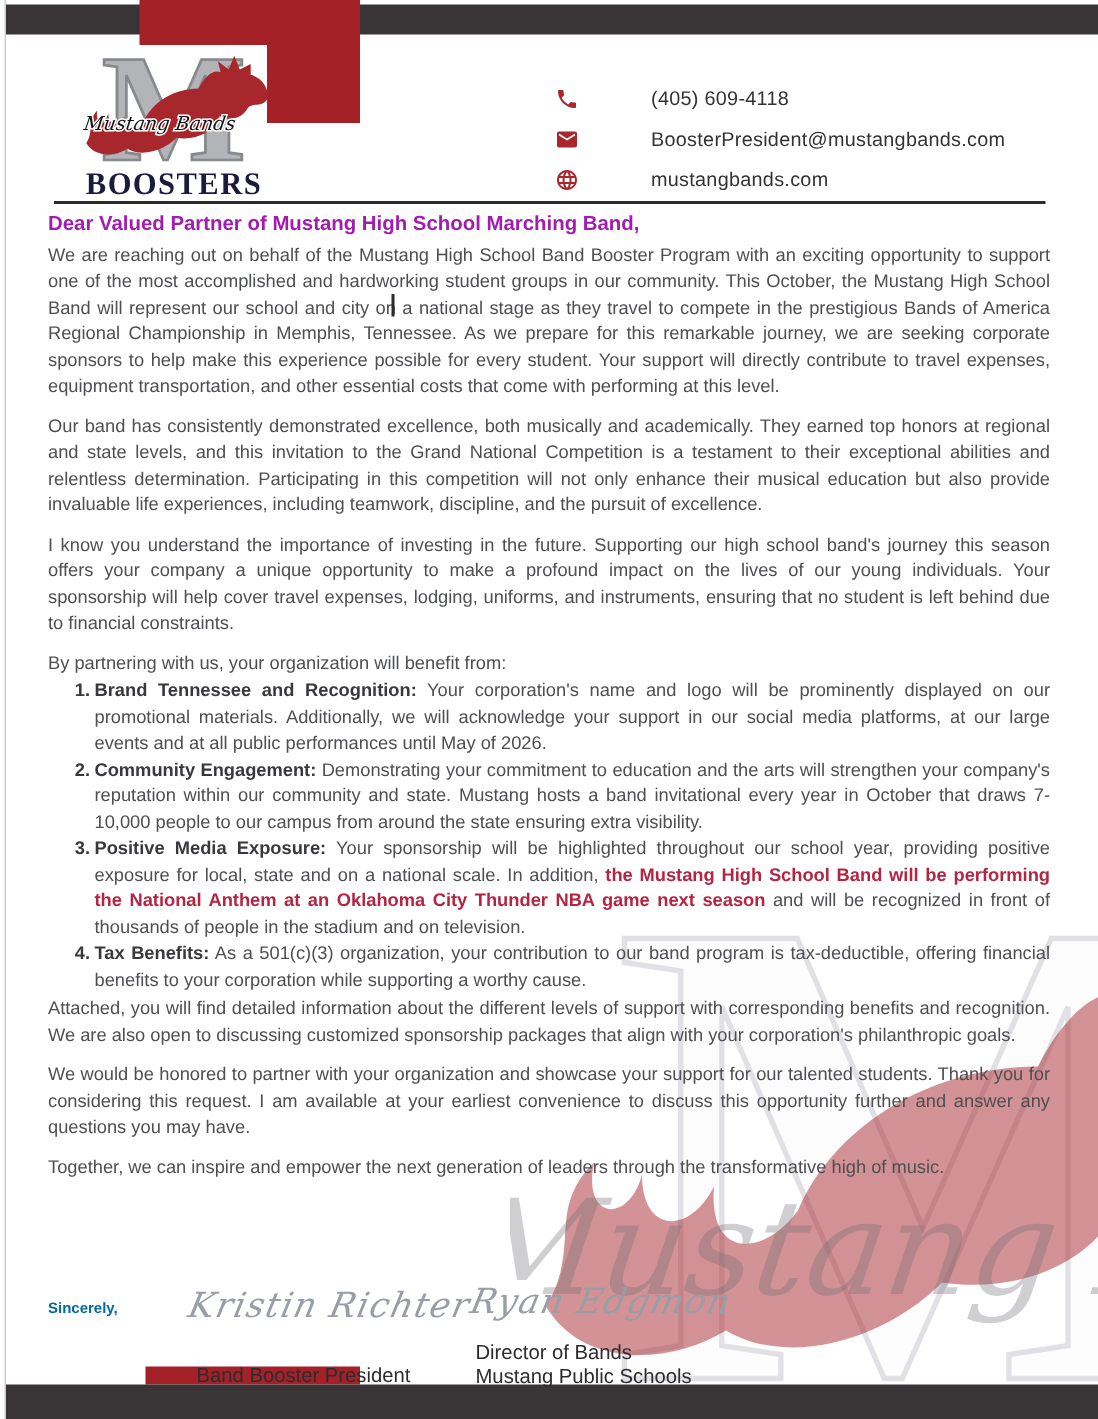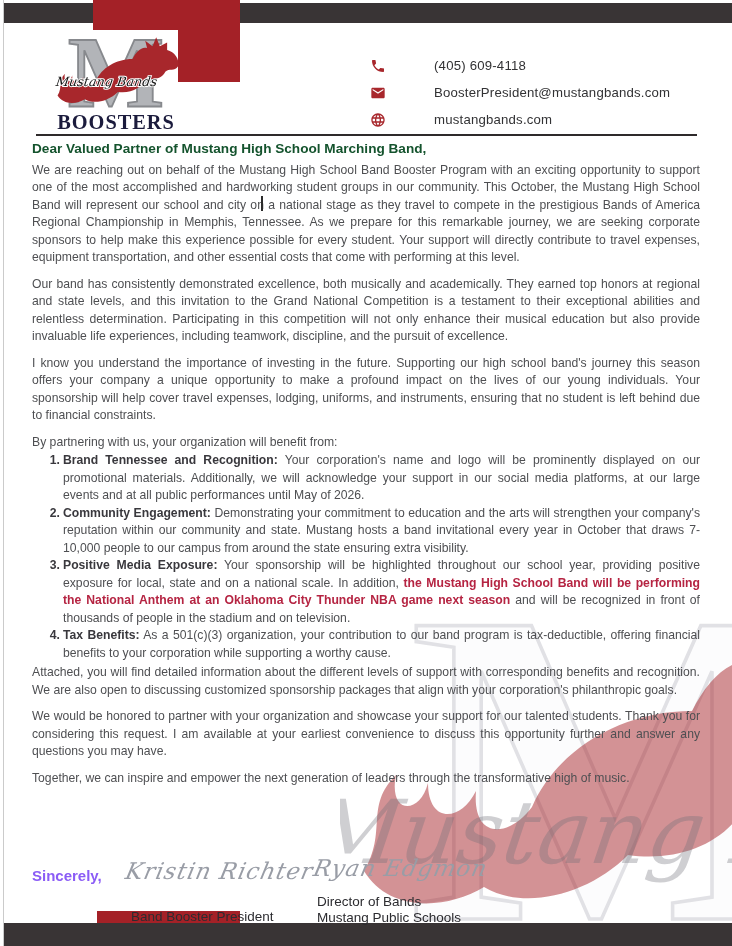--- a/index.html
+++ b/index.html
@@ -26,32 +26,32 @@
   .contact{position:absolute;left:370px;top:52px;width:330px;}
   .contact-row{display:flex;align-items:center;height:27px;gap:37px;}
   .contact-row svg{flex:0 0 16px;margin-right:11px;}
   .contact-text{font-size:13.2px;color:#323234;letter-spacing:.2px;}
   .divider{position:absolute;left:36px;top:134px;width:661px;height:2px;background:#2e2a2b;}
   
   .body-text{
     position:absolute;left:32px;top:140px;width:668px;z-index:2;
     font-size:12.2px;line-height:17.5px;color:#4e4f52;text-align:justify;
   }
-  .salutation{font-size:13.6px;font-weight:bold;color:#14532d;margin:0 0 4px 0;text-align:left;}
+  .salutation{font-size:13.6px;font-weight:bold;color:#a21caf;margin:0 0 4px 0;text-align:left;}
   .para{margin:0 0 9px 0;}
   .intro{margin:0 0 1px 0;}
   .benefit{position:relative;padding-left:31px;margin:0;}
   .benefit .num{position:absolute;left:12px;width:16px;text-align:right;font-weight:bold;color:#39383d;}
   .lead{font-weight:bold;color:#39383d;}
   .hl{font-weight:bold;color:#b52442;}
   .after-list{margin-top:2px;}
   .text-caret{position:absolute;left:261px;top:196px;width:1.5px;height:15px;background:#2b2b2b;z-index:3;}
   
   .sig-area{position:absolute;left:0;top:0;width:732px;height:946px;z-index:2;pointer-events:none;}
-  .sincerely{position:absolute;left:32px;top:867px;font-size:15px;font-weight:bold;color:#8b5cf6;}
+  .sincerely{position:absolute;left:32px;top:867px;font-size:10px;font-weight:bold;color:#0369a1;}
   .sig-name{
     position:absolute;font-family:"DejaVu Serif",serif;font-style:italic;
     font-size:23px;color:#999da6;transform:skewX(-12deg);letter-spacing:1px;white-space:nowrap;
   }
   .sig-name1{left:126px;top:858px;}
   .sig-name2{left:314px;top:855px;}
   .sig-label{position:absolute;font-size:13.5px;color:#2c2c30;line-height:15.5px;white-space:nowrap;}
   .sig-label1{left:131px;top:897px;margin-top:12px;}
   .sig-label2{left:317px;top:894px;}
   

